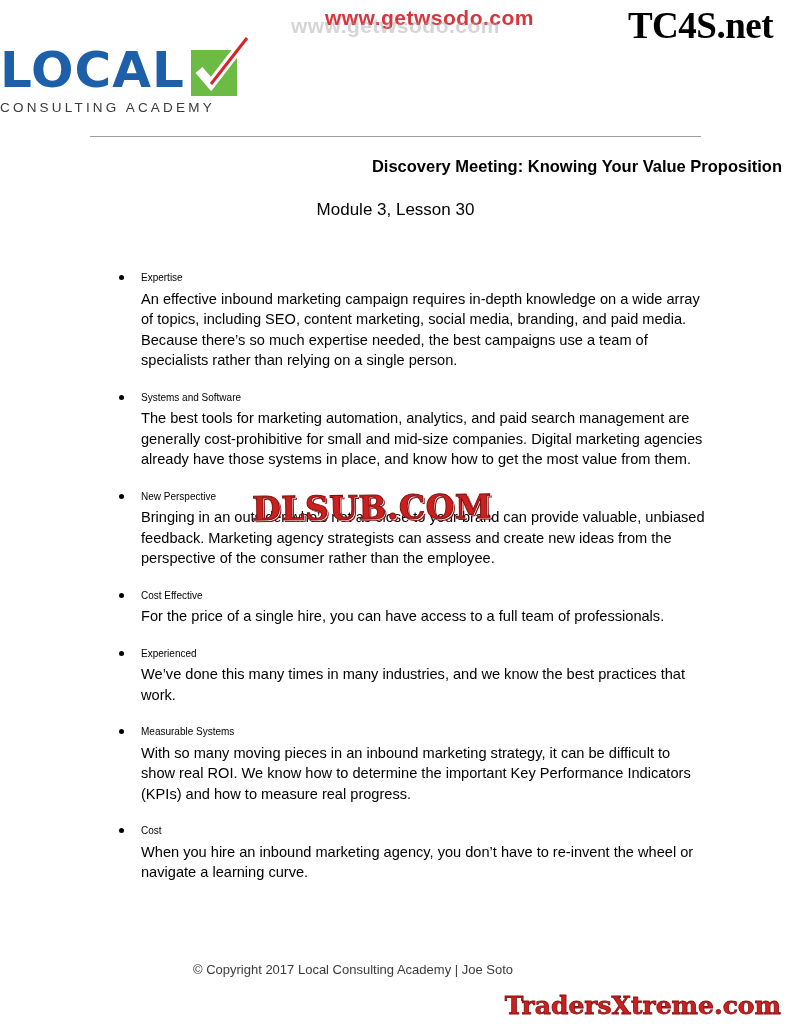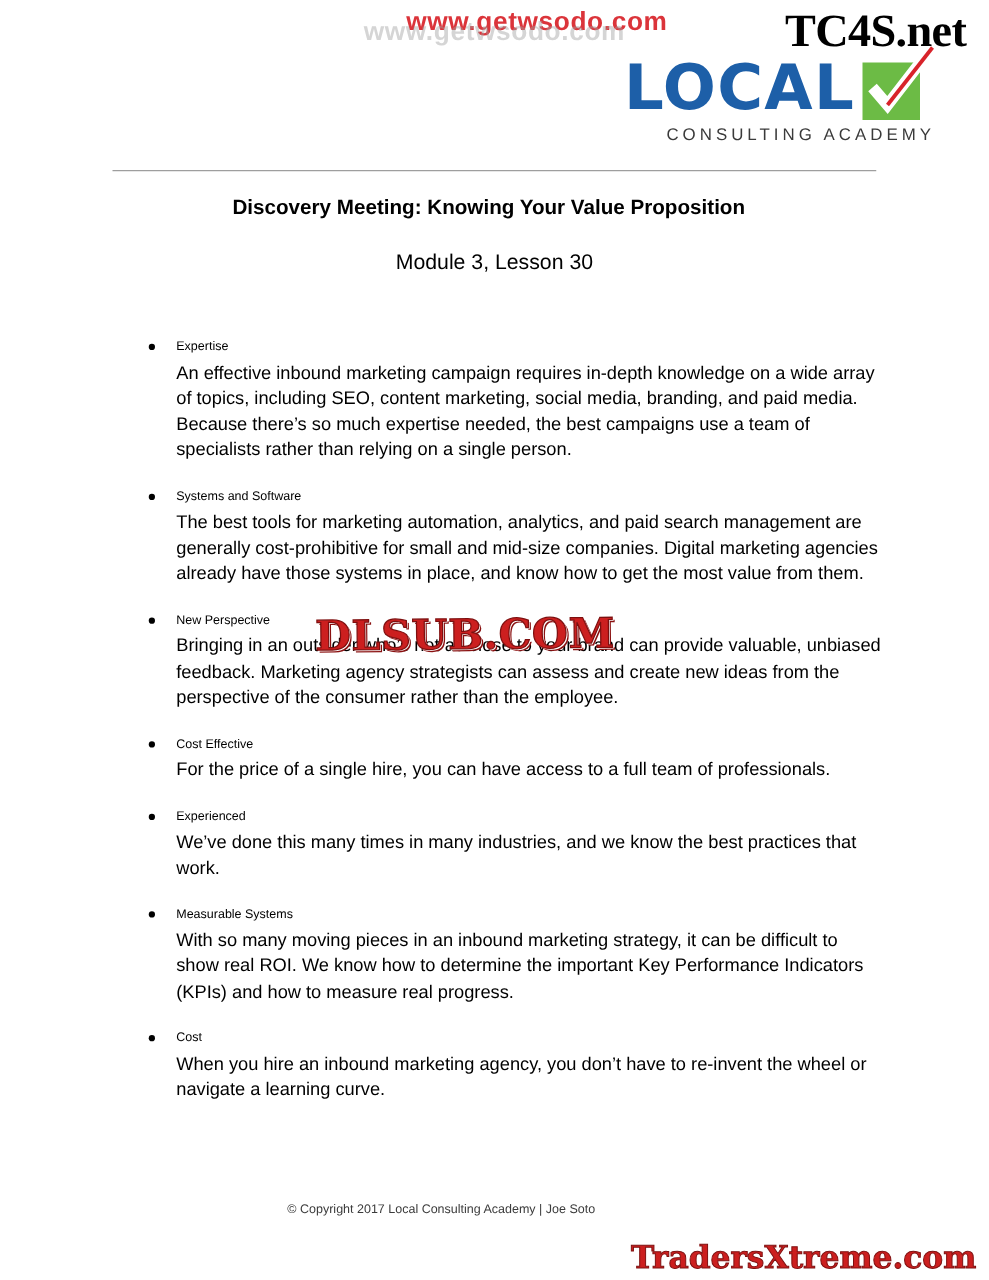--- a/index.html
+++ b/index.html
@@ -60,21 +60,21 @@
     color: #000000;
     letter-spacing: -0.5px;
   }
 
   
   .logo-block {
     position: absolute;
     top: 44px;
     left: 0;
     width: 748px;
-    text-align: right;
+    text-align: left;
   }
   .logo-row {
     display: inline-flex;
     align-items: center;
     justify-content: center;
     gap: 4px;
   }
   .logo-word {
     font-family: "DejaVu Sans", sans-serif;
     font-weight: bold;
@@ -120,21 +120,21 @@
     height: 1px;
     background: #9e9e9e;
   }
 
   
   .doc-title {
     position: absolute;
     top: 157px;
     left: 0;
     width: 782px;
-    text-align: center;
+    text-align: right;
     font-family: "Liberation Sans", sans-serif;
     font-weight: bold;
     font-size: 16.5px;
     color: #000;
   }
   .doc-subtitle {
     position: absolute;
     top: 200px;
     left: 0;
     width: 791px;
@@ -193,21 +193,21 @@
     pointer-events: none;
   }
 
   
   .footer {
     position: absolute;
     top: 962px;
     left: 0;
     width: 706px;
     text-align: center;
-    font-size: 10px;
+    font-size: 13px;
     color: #3b3b3b;
   }
 
   .wm-traders {
     position: absolute;
     bottom: 4px;
     right: 10px;
     font-family: "DejaVu Serif", serif;
     font-weight: bold;
     font-size: 25px;

